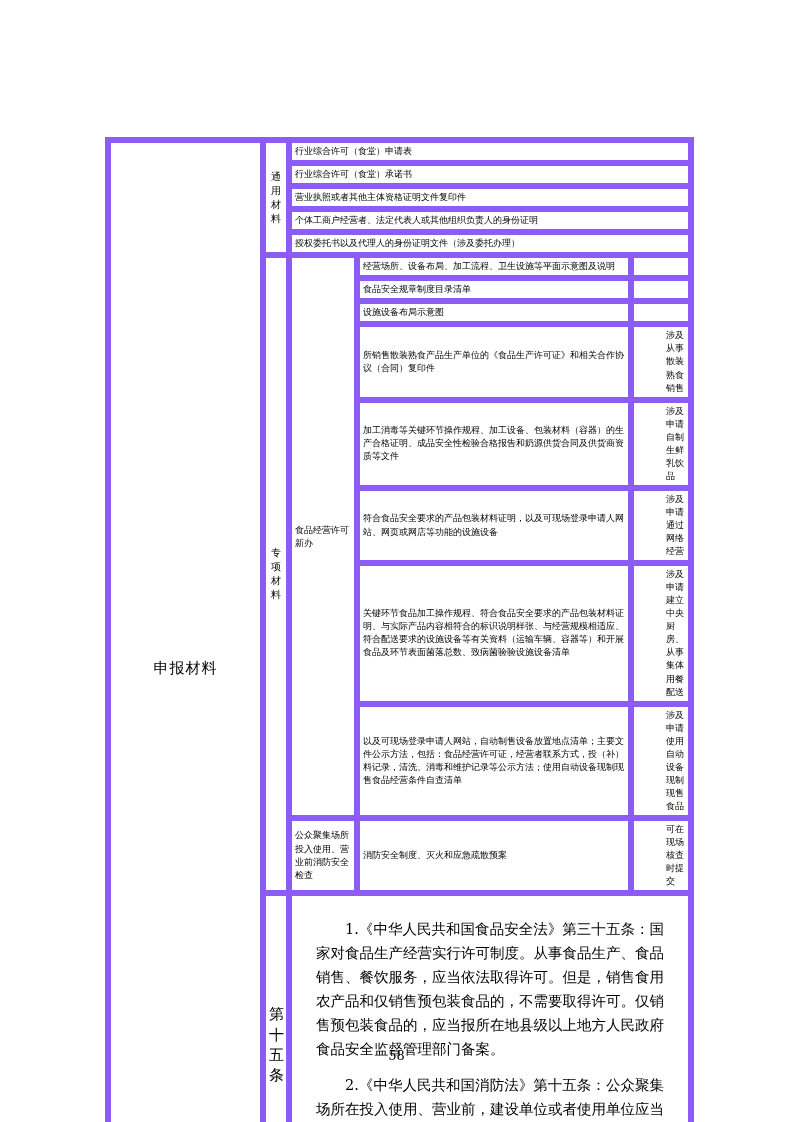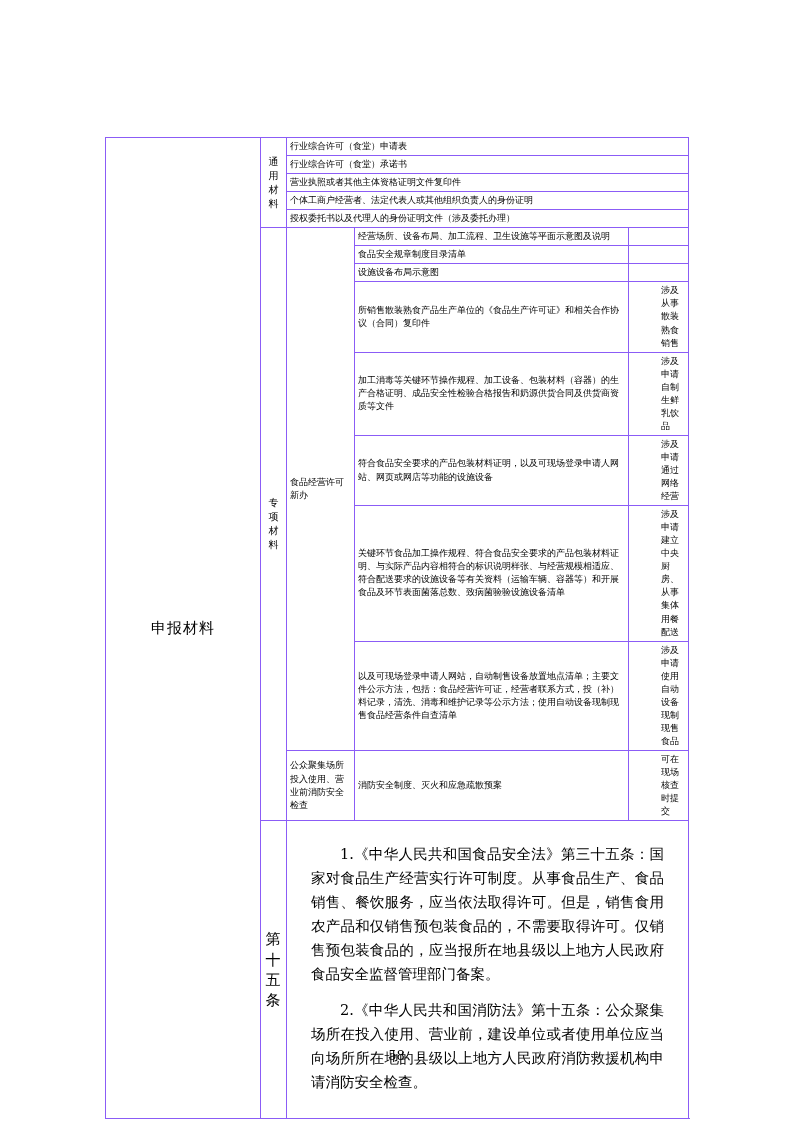--- a/index.html
+++ b/index.html
@@ -22,21 +22,21 @@
   }
   .doc-table {
     position: absolute;
     left: 105px;
     top: 137px;
     width: 583px;
     border-collapse: collapse;
     table-layout: fixed;
   }
   .doc-table td {
-    border: 1px solid #8b5cf6;
+    border: 6px solid #8b5cf6;
     padding: 2px 3px;
     vertical-align: middle;
     font-size: 9px;
     line-height: 1.35;
     font-family: "DejaVu Sans", "Liberation Sans", sans-serif;
   }
   td.label-cell {
     text-align: center;
     font-size: 15px;
     font-weight: normal;

